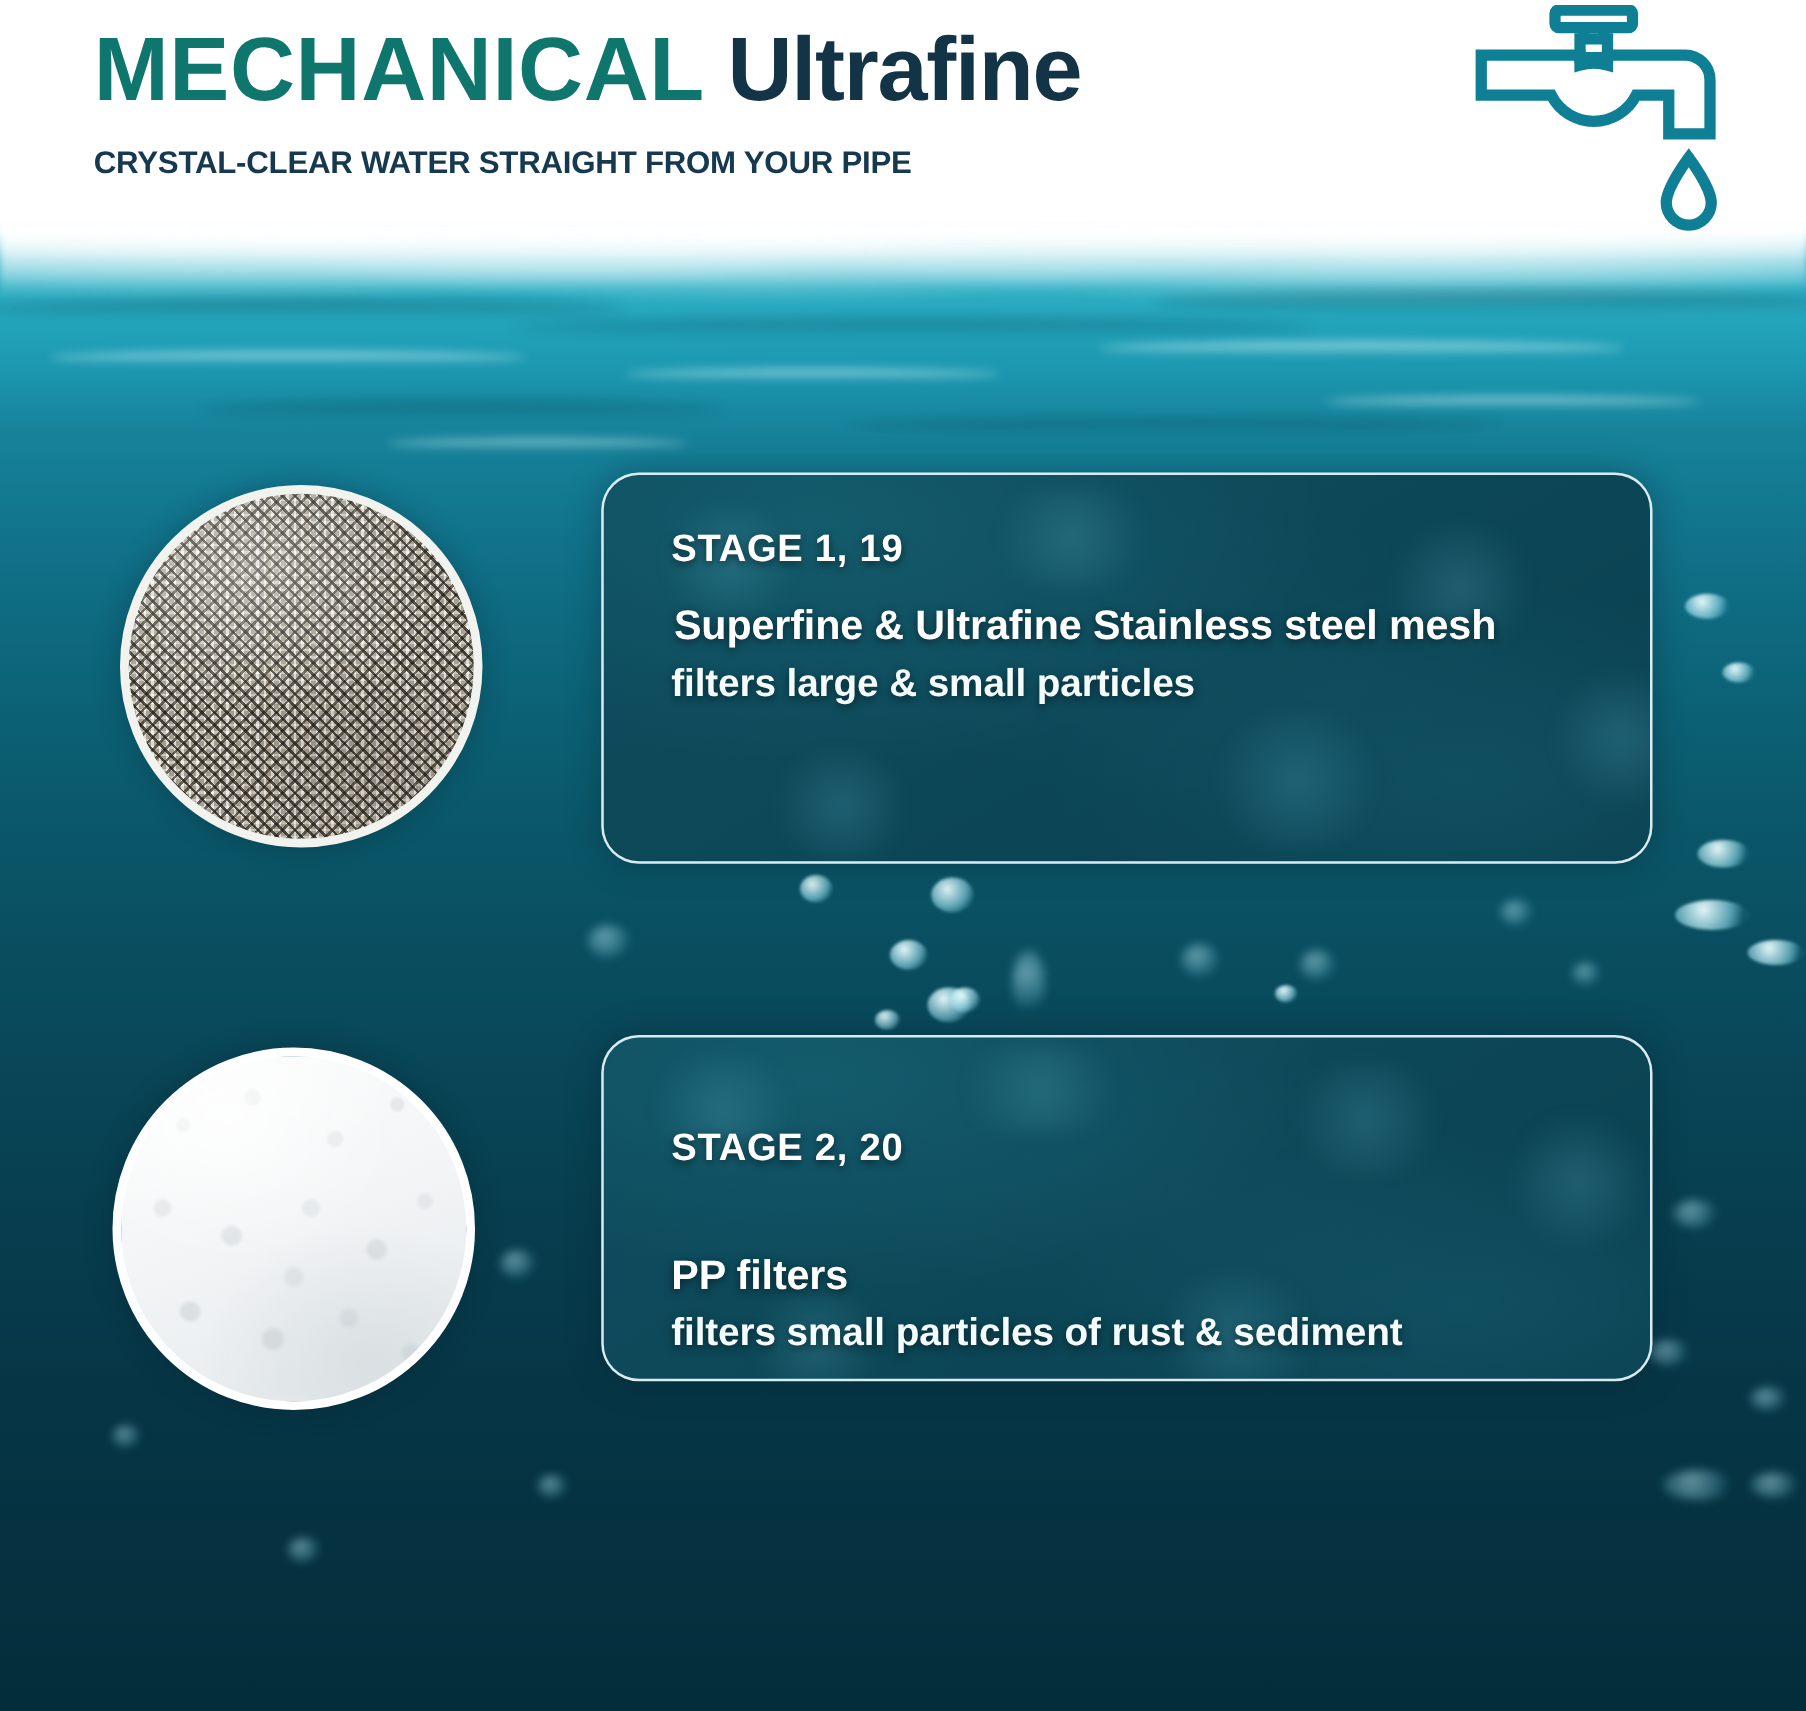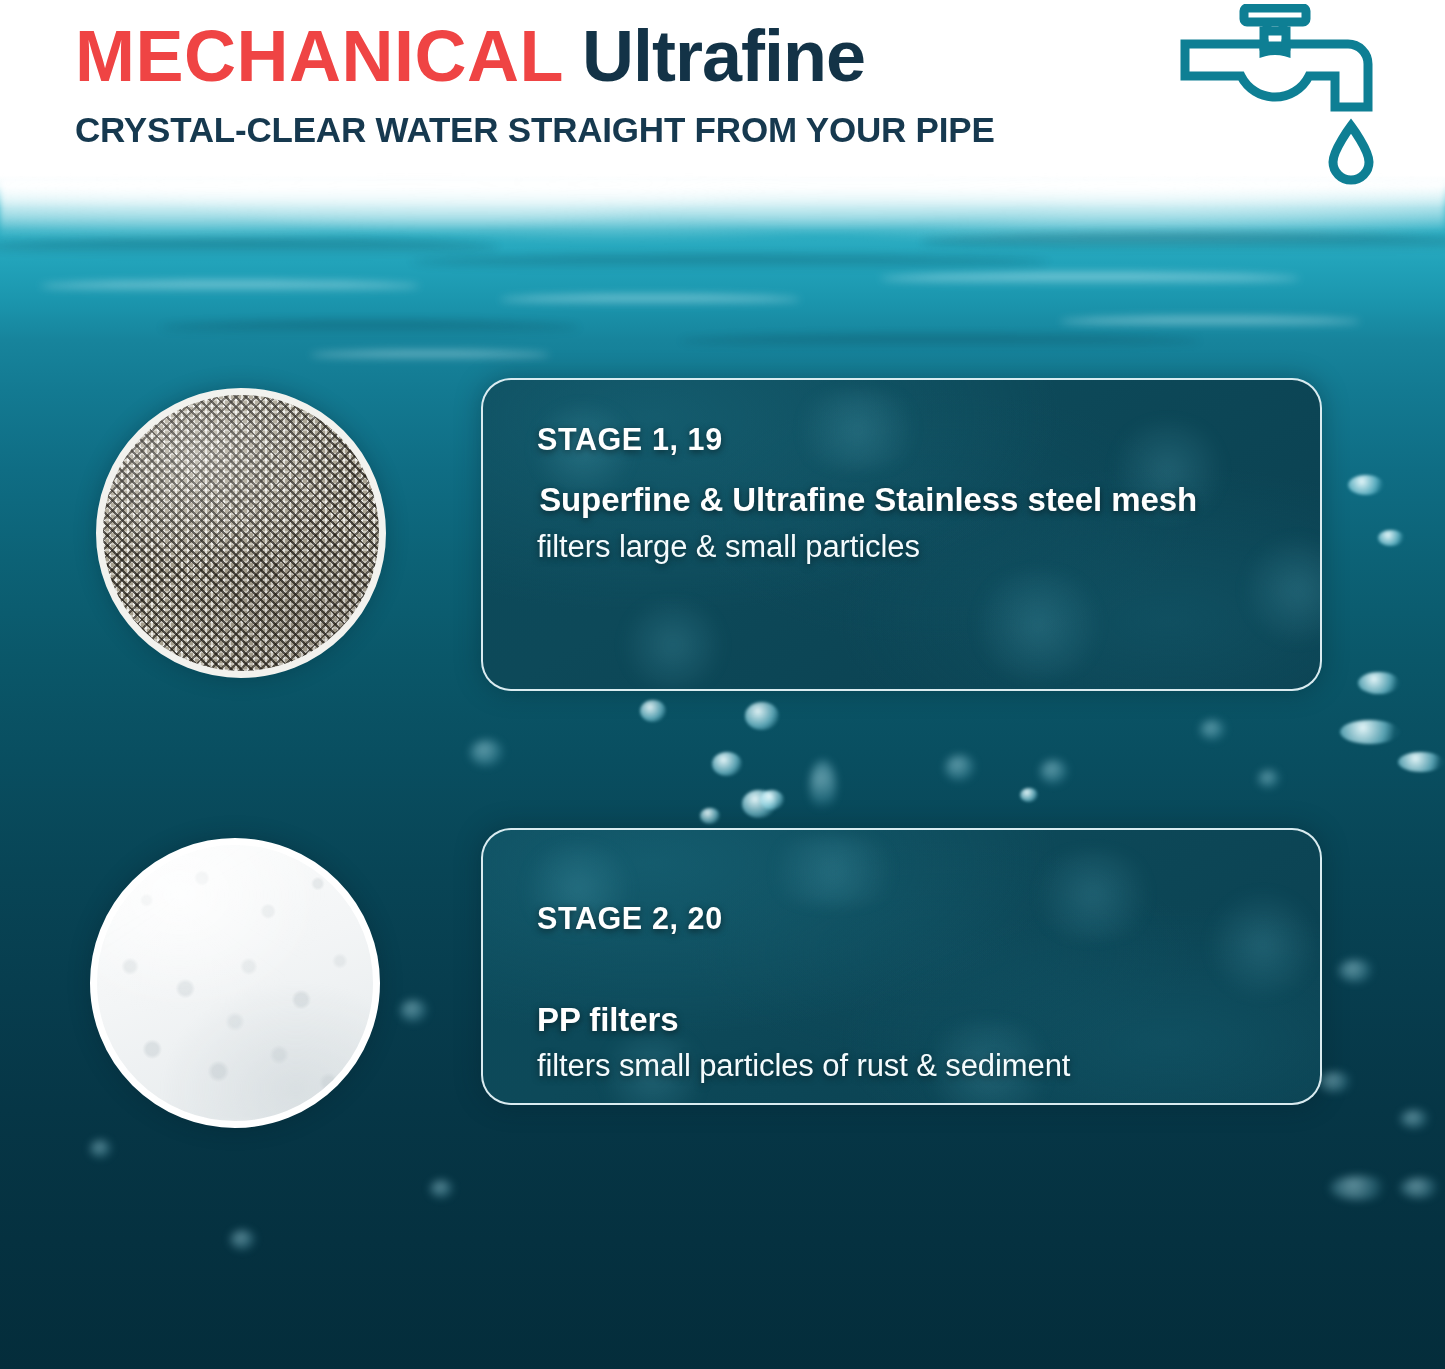--- a/index.html
+++ b/index.html
@@ -27,32 +27,32 @@
     width: 1090px;
   }
   .main-title {
     font-size: 72px;
     line-height: 84px;
     font-weight: 700;
     letter-spacing: -0.5px;
     white-space: nowrap;
   }
   .t-bold-teal {
-    color: #ef4444;
+    color: #0f766e;
     font-weight: 700;
     letter-spacing: 0.5px;
   }
   .t-navy {
     color: #133347;
     font-weight: 700;
     letter-spacing: -1px;
   }
   .subtitle {
     margin-top: 11px;
-    font-size: 35px;
+    font-size: 25px;
     line-height: 42px;
     font-weight: 700;
     color: #16394f;
     letter-spacing: -0.2px;
     white-space: nowrap;
   }
 
   
   .faucet-wrap {
     position: absolute;
@@ -177,21 +177,21 @@
     font-size: 33px;
     line-height: 44px;
     font-weight: 700;
     letter-spacing: -0.1px;
     text-shadow: 0 2px 7px rgba(0,0,0,.55);
   }
   .stage-desc {
     color: #f4fbfd;
     font-size: 31px;
     line-height: 43px;
-    font-weight: 400;
+    font-weight: 700;
     letter-spacing: -0.1px;
     text-shadow: 0 2px 7px rgba(0,0,0,.5);
   }
   #card-mesh .card-inner { padding: 42px 0 0 54px; }
   #card-mesh .stage-heading { margin-top: 21px; text-align: right; }
   #card-mesh .stage-desc { margin-top: 3px; }
   #card-cotton .card-inner { padding: 71px 0 0 54px; }
   #card-cotton .stage-heading { margin-top: 62px; }
   #card-cotton .stage-desc { margin-top: 2px; }
 

